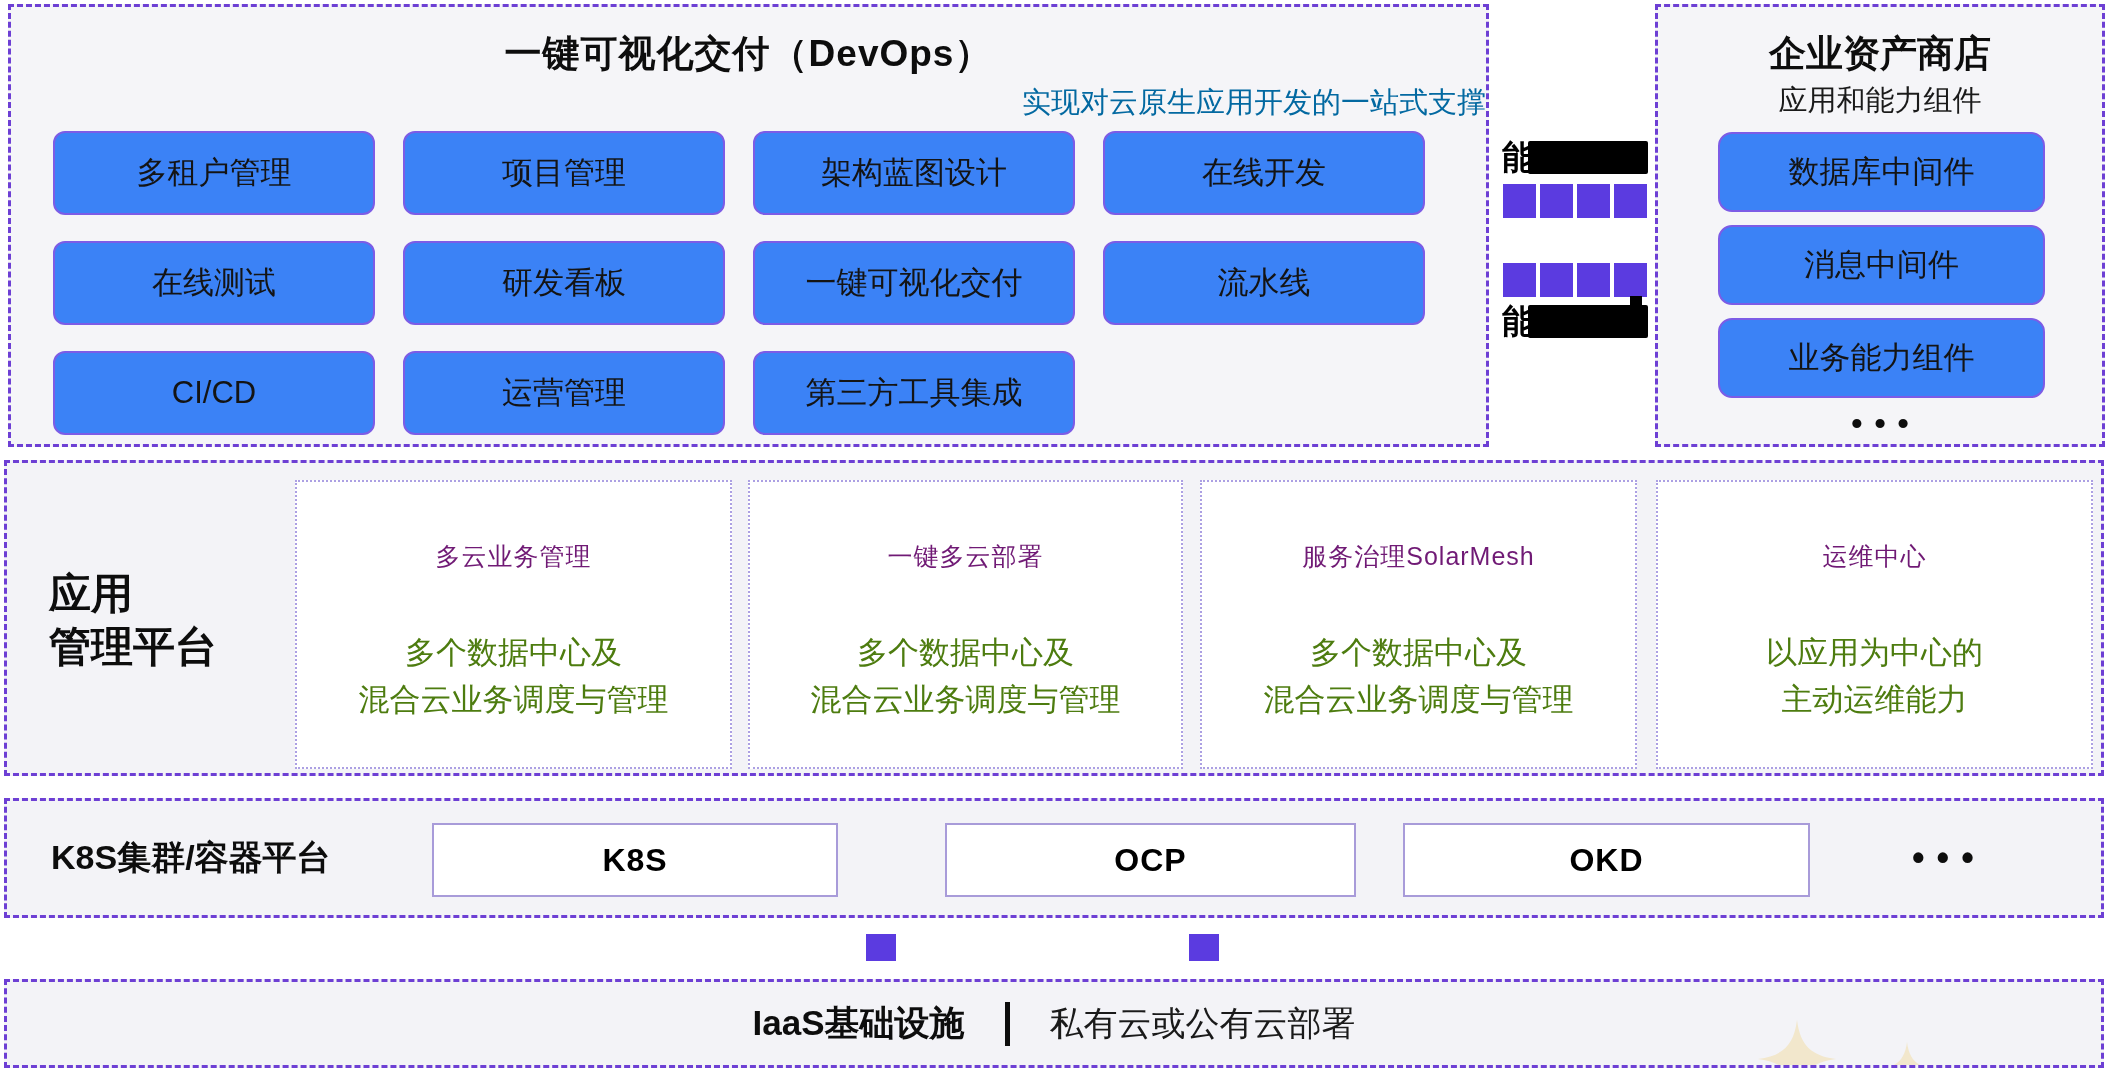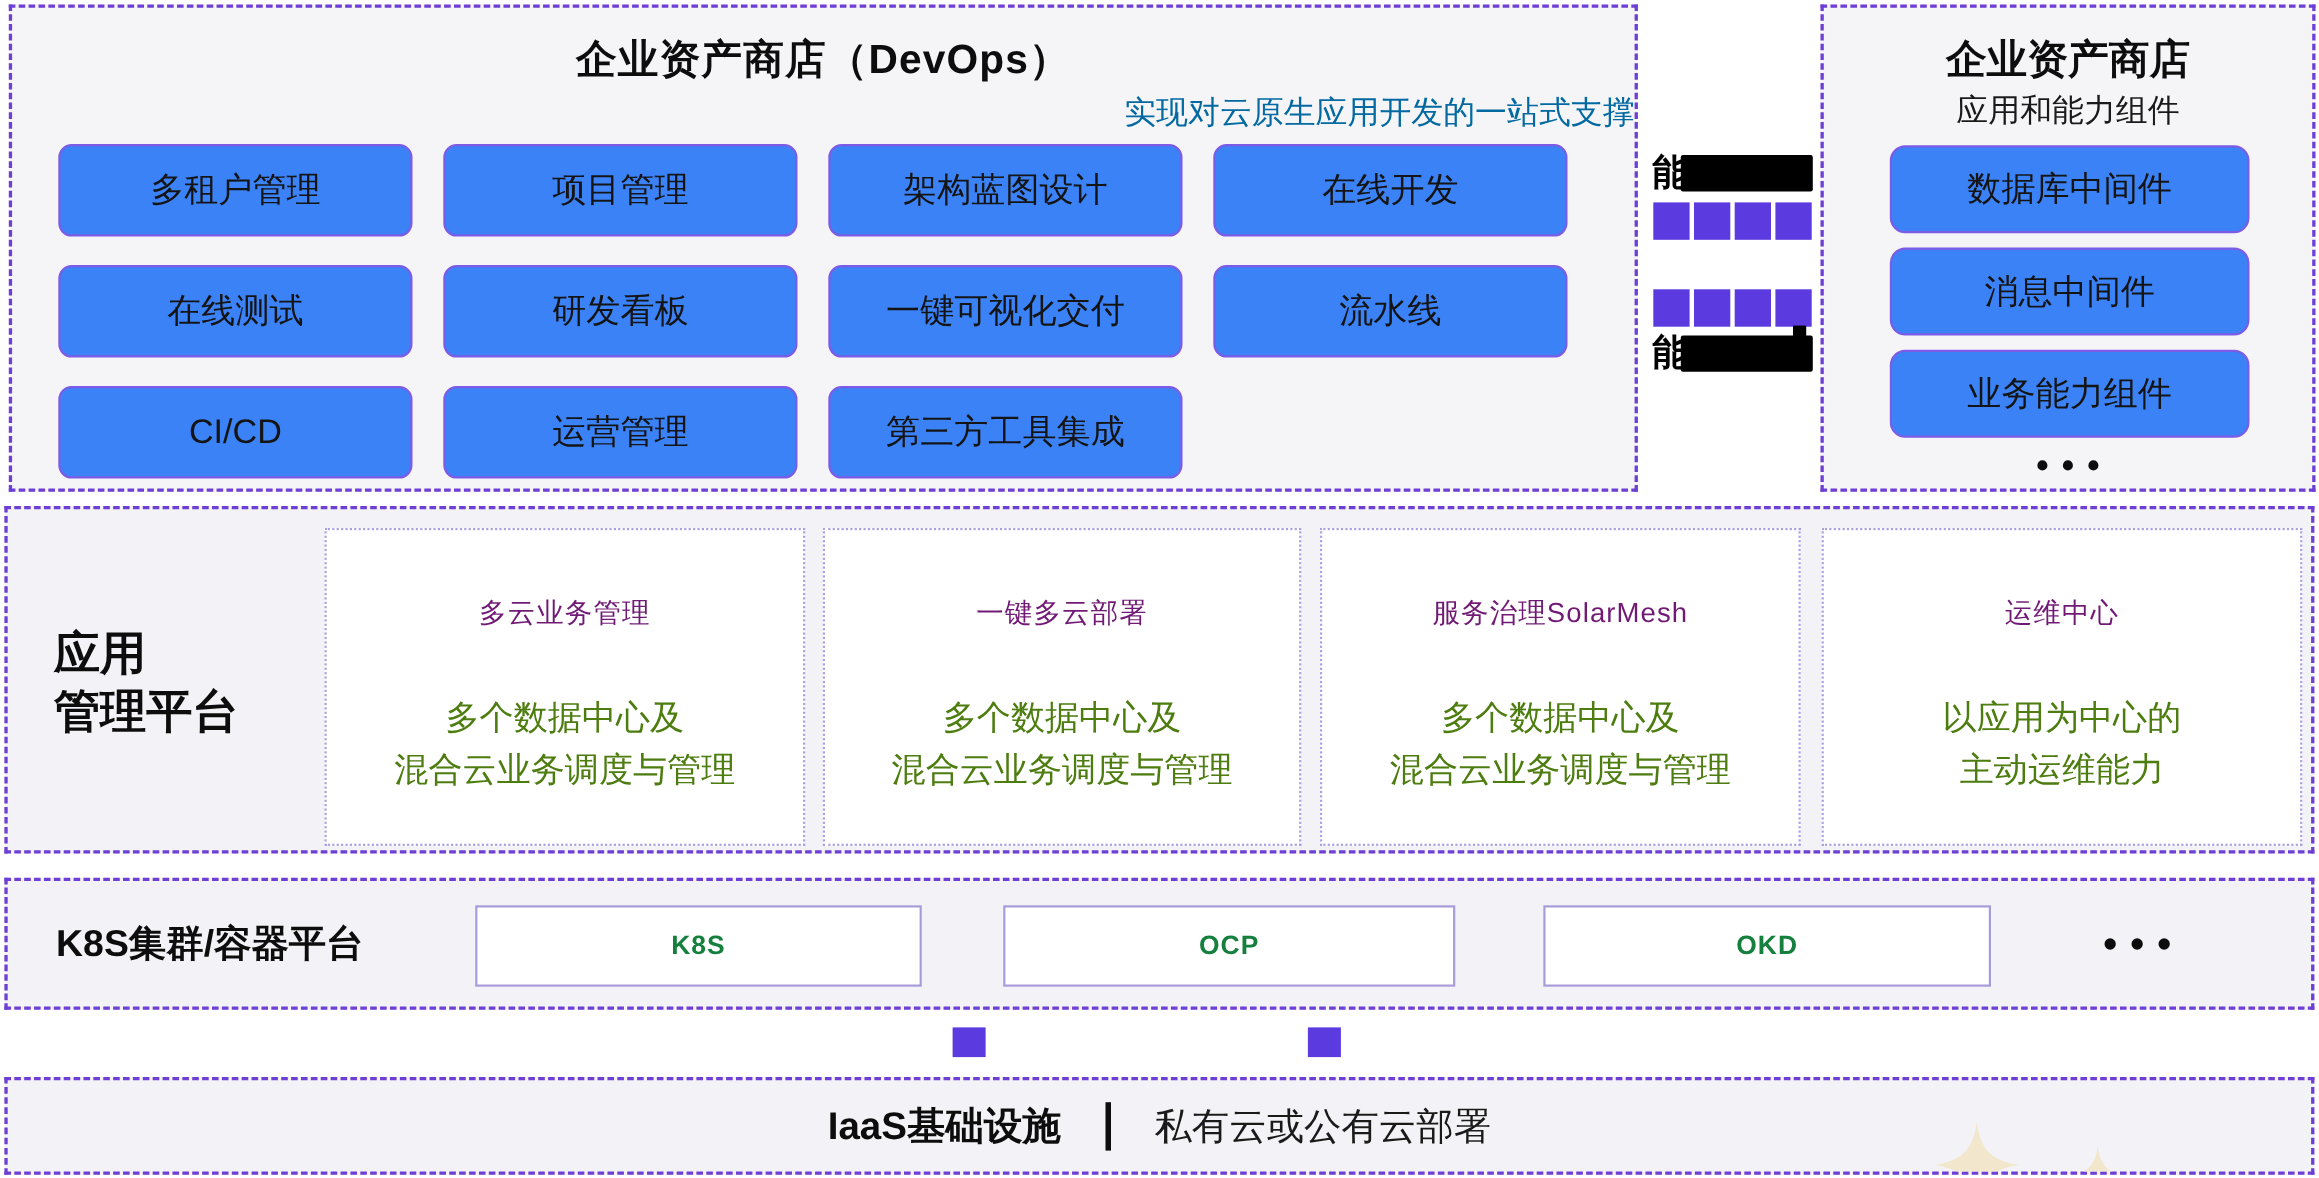--- a/index.html
+++ b/index.html
@@ -61,23 +61,23 @@
   #card-3 { left:1649px; width:437px; }
   .card-title { margin-top:58px; font-size:25px; font-weight:400; color:#701a75; letter-spacing:1px; }
   .card-desc { margin-top:56px; font-size:31px; line-height:47px; color:#4d7c0f; }
 
   
   #k8s-band { left:4px; top:798px; width:2100px; height:120px; }
   #k8s-label { position:absolute; left:44px; top:0; height:100%; display:flex; align-items:center;
                font-size:34px; font-weight:700; color:#0d0d0d; }
   .k8s-box { position:absolute; top:22px; height:74px; background:#ffffff;
              border:2px solid #A89BD9; display:flex; align-items:center; justify-content:center;
-             font-size:24px; font-weight:700; letter-spacing:1px; color:#15803d; }
+             font-size:32px; font-weight:700; letter-spacing:1px; color:#000000; }
   #k8s-box-0 { left:425px;  width:406px; }
-  #k8s-box-1 { left:905px;  width:411px; }
+  #k8s-box-1 { left:938px;  width:411px; }
   #k8s-box-2 { left:1396px; width:407px; }
   #k8s-ellipsis { position:absolute; left:1905px; top:0; height:100%; display:flex; align-items:center;
                   font-size:36px; font-weight:700; letter-spacing:12px; color:#0d0d0d; }
 
   
   .gap-sq { position:absolute; width:30px; height:27px; background:#5B3BE0; }
   #gap-sq-1 { left:866px; top:934px; }
   #gap-sq-2 { left:1189px; top:934px; }
 
   
@@ -89,21 +89,21 @@
   .sparkle { position:absolute; }
   #sparkle-large { left:1751px; top:38px; width:78px; height:78px; }
   #sparkle-small { left:1873px; top:60px; width:54px; height:54px; }
 </style>
 </head>
 <body>
 
 <div id="stage">
 
   <div class="panel" id="devops-box">
-    <div id="devops-title">企业资产商店（DevOps）</div>
+    <div id="devops-title">一键可视化交付（DevOps）</div>
     <div id="devops-subtitle">实现对云原生应用开发的一站式支撑</div>
     <div id="devops-grid">
       <div class="chip">多租户管理</div>
       <div class="chip">项目管理</div>
       <div class="chip">架构蓝图设计</div>
       <div class="chip">在线开发</div>
       <div class="chip">在线测试</div>
       <div class="chip">研发看板</div>
       <div class="chip">一键可视化交付</div>
       <div class="chip">流水线</div>

